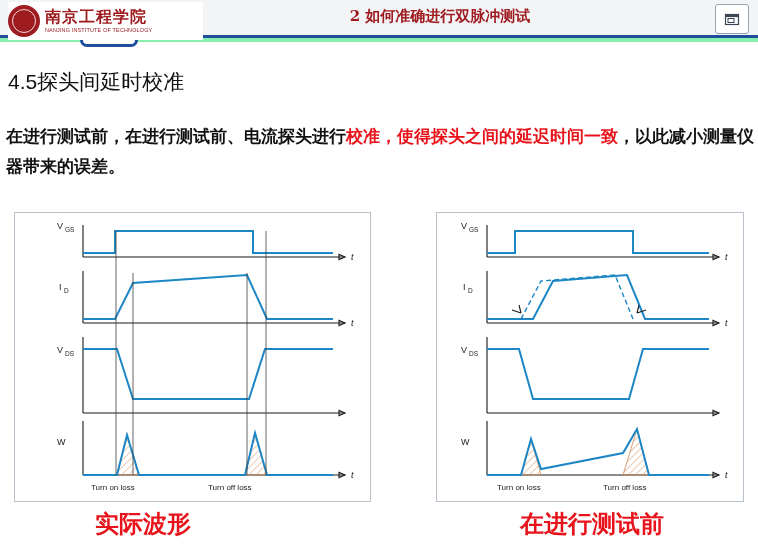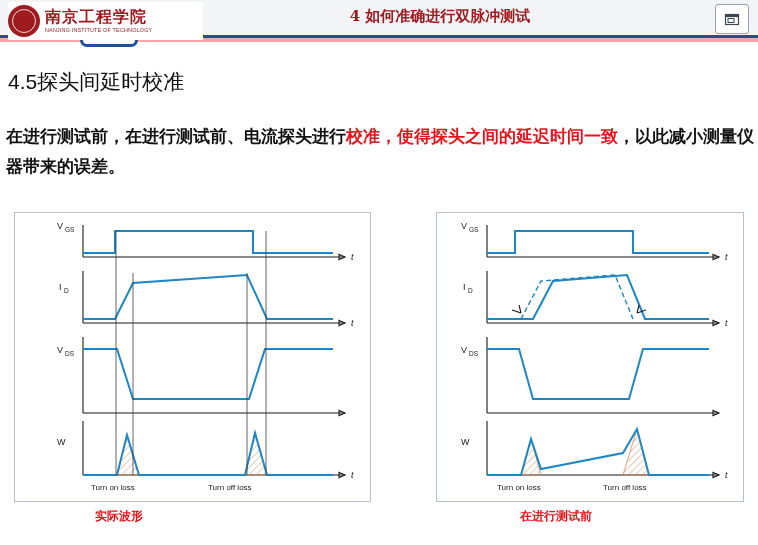--- a/index.html
+++ b/index.html
@@ -8,21 +8,21 @@
     width: 758px; height: 545px;
     font-family: "Liberation Sans", sans-serif;
     background: #ffffff;
     overflow: hidden;
     position: relative;
   }
 
   
   .header {
     position: absolute; left: 0; top: 0; width: 758px; height: 42px;
-    background: #fca5a5;
+    background: #86efac;
   }
   .header-band {
     position: absolute; left: 0; top: 0; width: 758px; height: 38px;
     background: #f2f4f6;
     border-bottom: 3px solid #1f4e9c;
   }
   .logo {
     position: absolute; left: 8px; top: 2px; width: 195px; height: 38px;
     display: flex; align-items: center; gap: 5px;
     background: #ffffff;
@@ -89,21 +89,21 @@
   .panel {
     position: absolute;
     border: 1px solid #b9c2cc;
     background: #ffffff;
   }
   #panel-left  { left: 14px;  top: 212px; width: 357px; height: 290px; }
   #panel-right { left: 436px; top: 212px; width: 308px; height: 290px; }
 
   .caption {
     position: absolute;
-    font-size: 12px; font-weight: bold; color: #e8131a;
+    font-size: 24px; font-weight: bold; color: #e8131a;
     font-family: "Liberation Sans", sans-serif;
   }
   #cap-left  { left: 95px;  top: 508px; }
   #cap-right { left: 520px; top: 508px; }
 
   svg { display: block; }
   .axis { stroke: #1a1a1a; stroke-width: 1.1; fill: none; }
   .wave { stroke: #1d86c4; stroke-width: 2; fill: none; }
   .wave-dash { stroke: #1d86c4; stroke-width: 1.4; fill: none; stroke-dasharray: 5 3; }
   .vline { stroke: #3c3c3c; stroke-width: 0.8; fill: none; }
@@ -121,21 +121,21 @@
   <div class="tab-notch"></div>
 
   <div class="logo">
     <div class="logo-seal"></div>
     <div class="logo-text">
       <span class="logo-cn">南京工程学院</span>
       <span class="logo-en">NANJING INSTITUTE OF TECHNOLOGY</span>
     </div>
   </div>
 
-  <div class="header-title">4 如何准确进行双脉冲测试</div>
+  <div class="header-title">2 如何准确进行双脉冲测试</div>
 
   <div class="header-btn">
     <svg width="18" height="16" viewBox="0 0 18 16">
       <rect x="2.5" y="3.5" width="13" height="10" fill="none" stroke="#3b4652" stroke-width="1.2"></rect>
       <rect x="2.5" y="3.5" width="13" height="2.6" fill="#3b4652"></rect>
       <rect x="5" y="7.5" width="6" height="4" fill="none" stroke="#3b4652" stroke-width="1"></rect>
     </svg>
   </div>
 </div>
 

